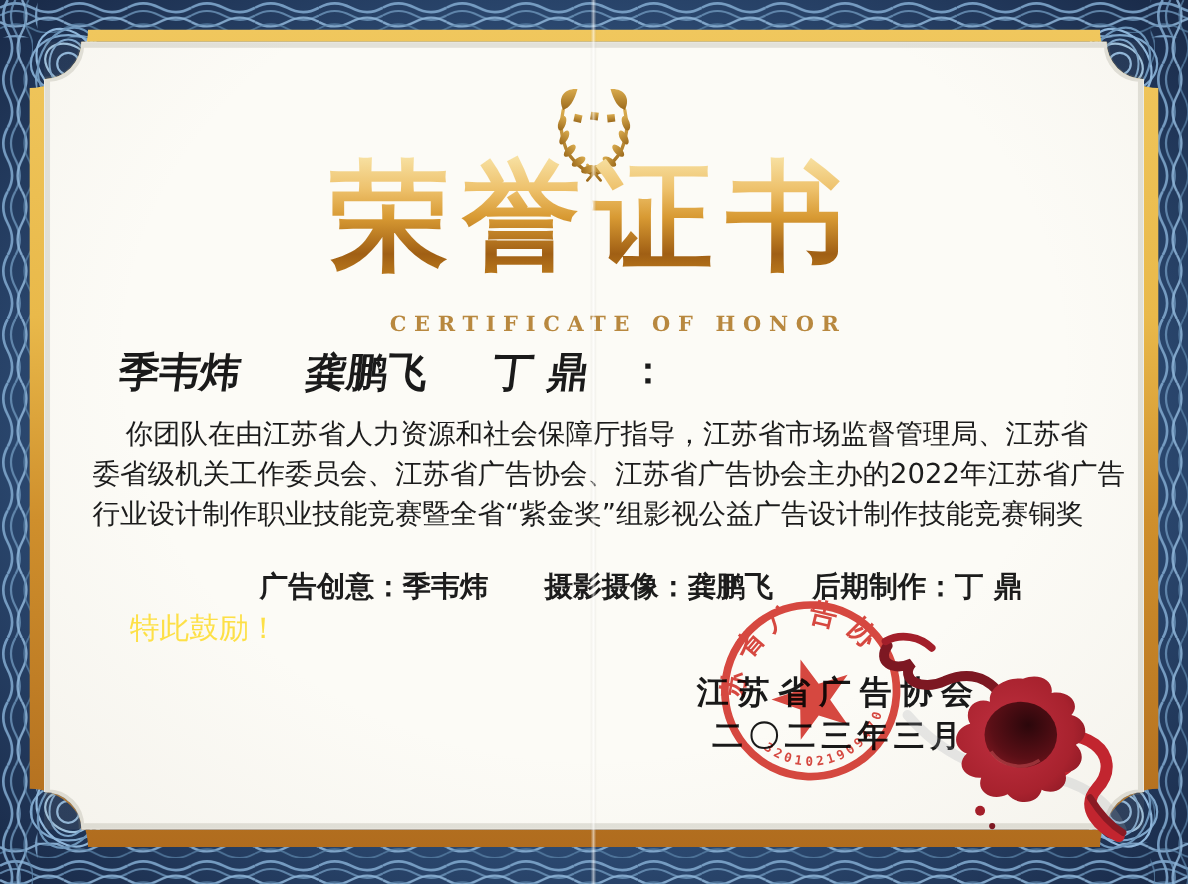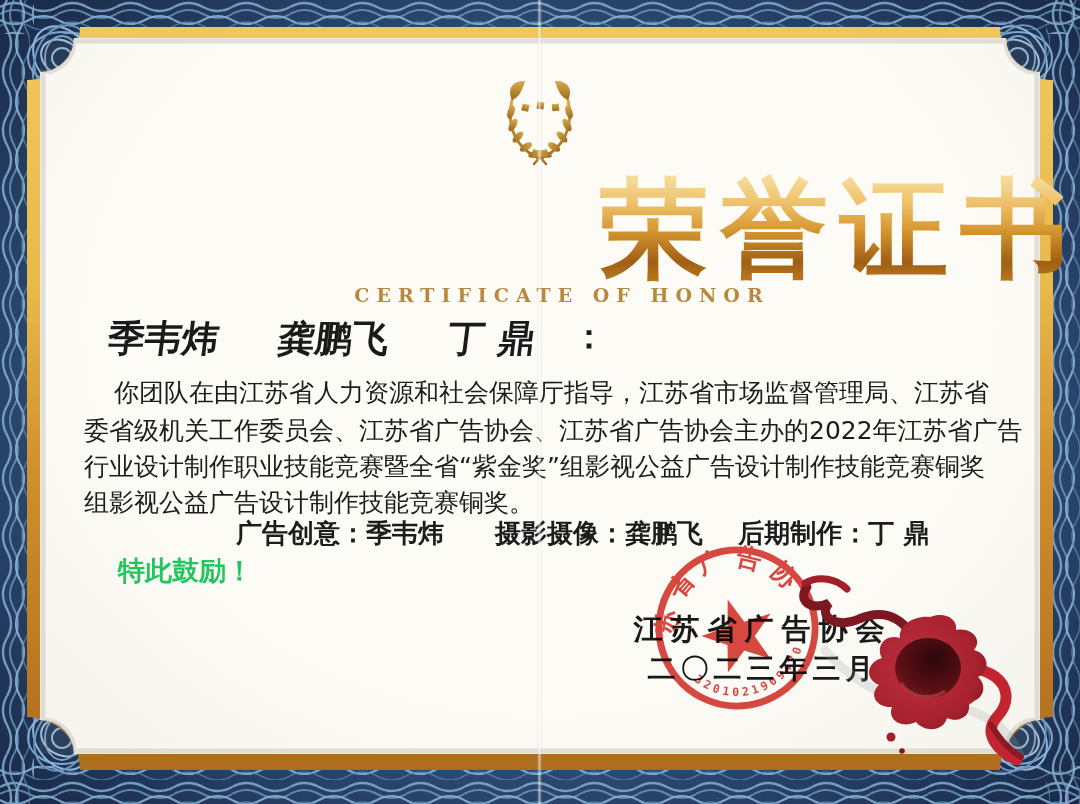--- a/index.html
+++ b/index.html
@@ -3,48 +3,48 @@
 <meta charset="utf-8">
 <style>
   html,body{margin:0;padding:0;background:#555;}
   .stage{position:relative;width:1080px;height:804px;overflow:hidden;
          font-family:"DejaVu Sans","Liberation Sans",sans-serif;background:#1e3050;}
   .stage svg.frame-art{position:absolute;left:0;top:0;z-index:1;}
   .content{position:absolute;left:0;top:0;width:1080px;height:804px;z-index:2;}
 
   .wreath{position:absolute;left:50%;top:78px;transform:translateX(-50%);width:84px;height:92px;}
 
-  .cert-title{position:absolute;left:0;right:0;top:138px;text-align:right;
+  .cert-title{position:absolute;left:0;right:0;top:138px;text-align:center;
     font-family:"DejaVu Serif","Liberation Serif",serif;font-weight:bold;
     font-size:108px;letter-spacing:12px;line-height:1.1;
     background:linear-gradient(180deg,#f8e3a6 2%,#eec26d 28%,#d89a33 50%,#a05f14 78%,#c2811f 100%);
-    -webkit-background-clip:text;background-clip:text;color:transparent;margin-top:31px;}
+    -webkit-background-clip:text;background-clip:text;color:transparent;}
 
   .cert-subtitle{position:absolute;left:0;right:0;top:284px;text-align:center;
     font-family:"DejaVu Serif","Liberation Serif",serif;font-weight:bold;
     font-size:19px;letter-spacing:7px;color:#b8883f;padding-left:44px;}
 
   .recipients{position:absolute;left:108px;top:314px;font-size:37px;font-weight:bold;
     font-family:"DejaVu Serif","Liberation Serif",serif;color:#1a1a1a;white-space:nowrap;}
   .recipients .name{display:inline-block;margin-right:46px;transform:skewX(-7deg);}
   .recipient-line{position:absolute;left:102px;top:359px;width:462px;border-bottom:3px solid #23232
 3;border-color:#232323;}
   .recipients-colon{position:absolute;left:572px;top:314px;font-size:34px;font-weight:bold;color:#1a1a1a;}
 
   .body-text{position:absolute;left:84px;top:377px;width:920px;color:#1c1c1c;
     font-size:25px;line-height:36px;font-weight:500;white-space:nowrap;}
-  .body-text .indent{text-indent:30px;font-family:Liberation Mono, monospace;}
+  .body-text .indent{text-indent:30px;}
 
   .credits{position:absolute;left:236px;top:516px;font-size:26px;color:#1c1c1c;
     font-weight:700;white-space:nowrap;}
   .credits .seg{margin-right:0px;}
   .credits .gap1{display:inline-block;width:42px;}
   .credits .gap2{display:inline-block;width:26px;}
 
-  .closing{position:absolute;left:118px;top:553px;font-size:27px;font-weight:700;color:#22c55e;}
+  .closing{position:absolute;left:118px;top:553px;font-size:27px;font-weight:400;color:#fde047;}
 
   .issuer-block{position:absolute;left:598px;top:610px;width:330px;text-align:center;color:#191919;}
   .issuer{font-size:29px;letter-spacing:8px;font-weight:600;}
   .issue-date{margin-top:0;font-size:28px;letter-spacing:5px;font-weight:600;}
 
   .seal-svg{position:absolute;left:637px;top:528px;width:200px;height:200px;z-index:3;
     mix-blend-mode:multiply;opacity:.88;}
   .wax-svg{position:absolute;left:795px;top:555px;width:270px;height:240px;z-index:4;}
 
   .fold-line{position:absolute;left:537px;top:0;width:5px;height:804px;z-index:5;pointer-events:none;
@@ -154,21 +154,20 @@
       <span class="name">龚鹏飞</span>
       <span class="name">丁 鼎</span>
     </div>
     <div class="recipient-line"></div>
     <div class="recipients-colon">：</div>
 
     <div class="body-text">
       <div class="indent">你团队在由江苏省人力资源和社会保障厅指导，江苏省市场监督管理局、江苏省</div>
       <div>委省级机关工作委员会、江苏省广告协会、江苏省广告协会主办的2022年江苏省广告</div>
       <div>行业设计制作职业技能竞赛暨全省“紫金奖”组影视公益广告设计制作技能竞赛铜奖</div>
-      <div>组影视公益广告设计制作技能竞赛铜奖。</div>
     </div>
 
     <div class="credits">
       <span class="seg">广告创意：</span><span>季韦炜</span><span class="gap1"></span>
       <span class="seg">摄影摄像：</span><span>龚鹏飞</span><span class="gap2"></span>
       <span class="seg">后期制作：</span><span>丁 鼎</span>
     </div>
 
     <div class="closing">特此鼓励！</div>
 

